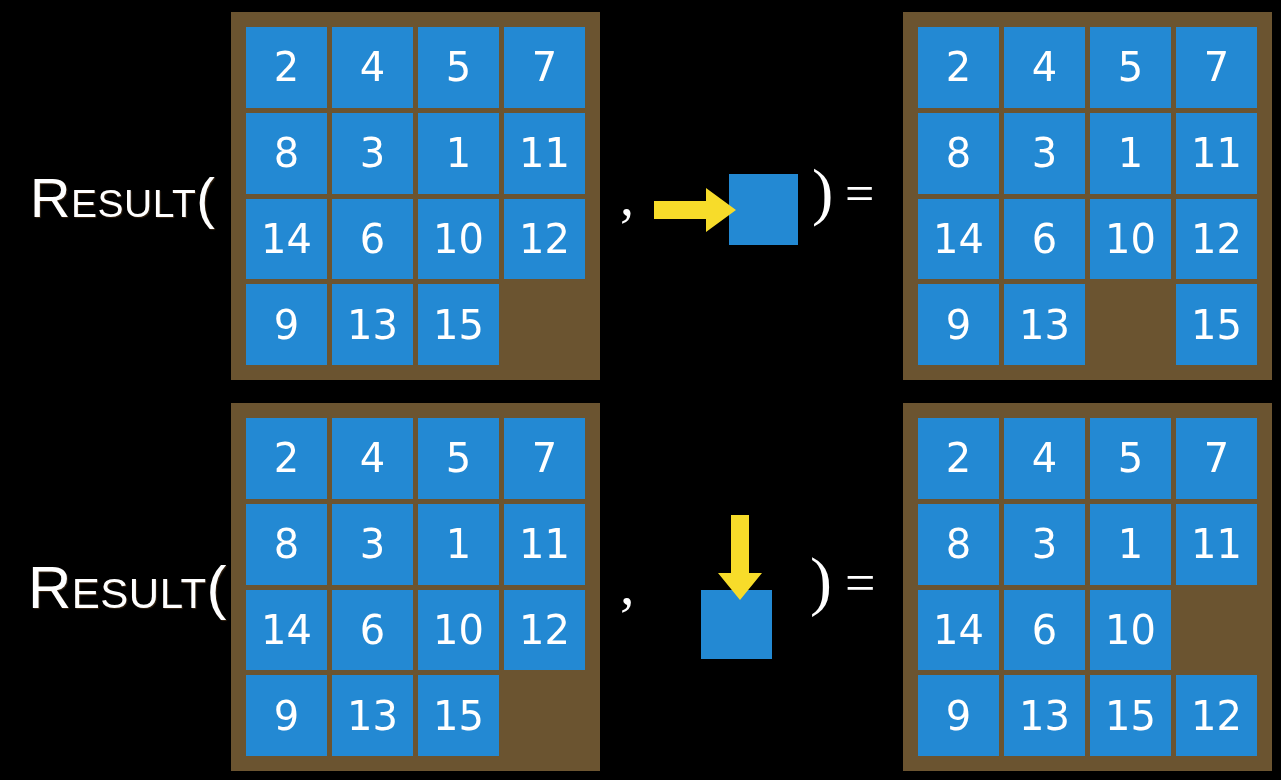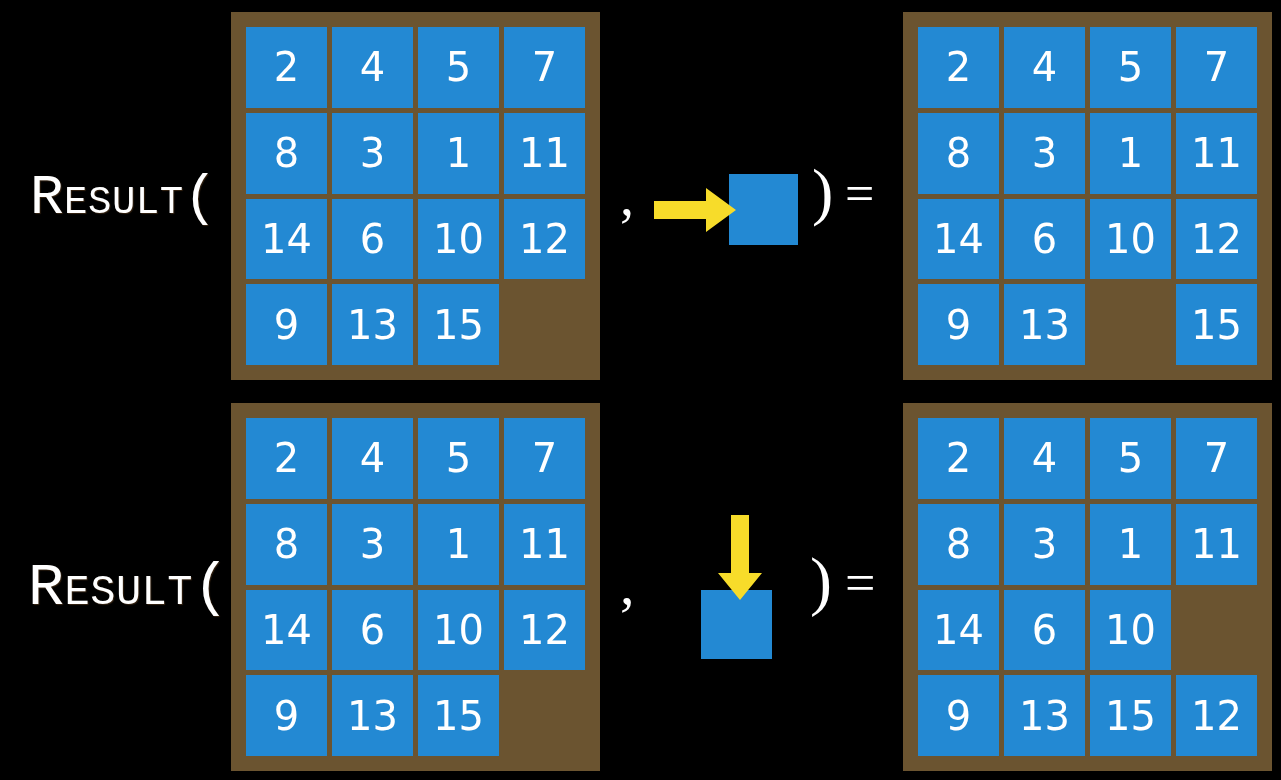--- a/index.html
+++ b/index.html
@@ -18,21 +18,21 @@
     position: relative;
     width: 1281px;
     height: 780px;
     background: #000000;
   }
 
   
   .result-label {
     position: absolute;
     color: #ffffff;
-    font-family: Liberation Mono, monospace;
+    font-family: Liberation Sans, sans-serif;
     font-variant: small-caps;
     letter-spacing: 0.5px;
     white-space: nowrap;
     text-shadow: 1px 1px 1px rgba(60,40,20,0.9);
     line-height: 1;
   }
   .result-row1 {
     left: 30px;
     top: 170px;
     font-size: 56px;

